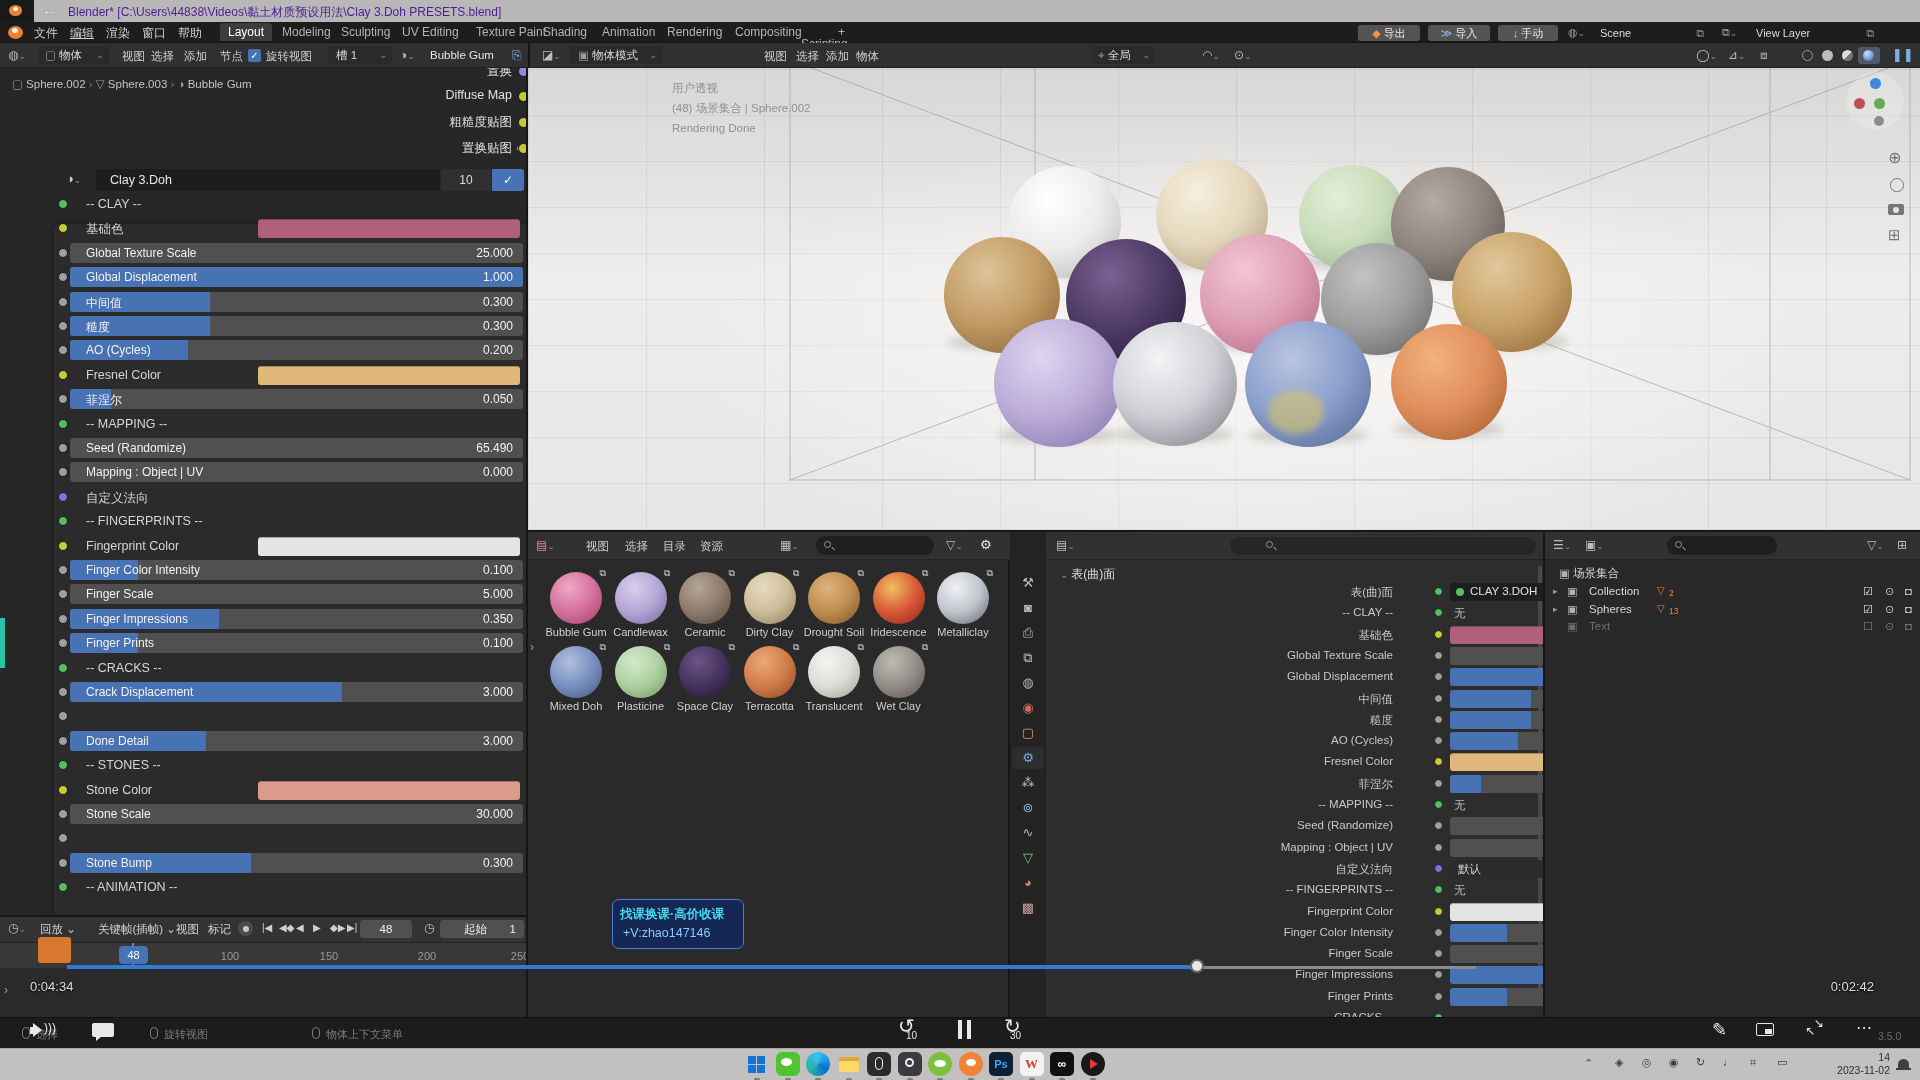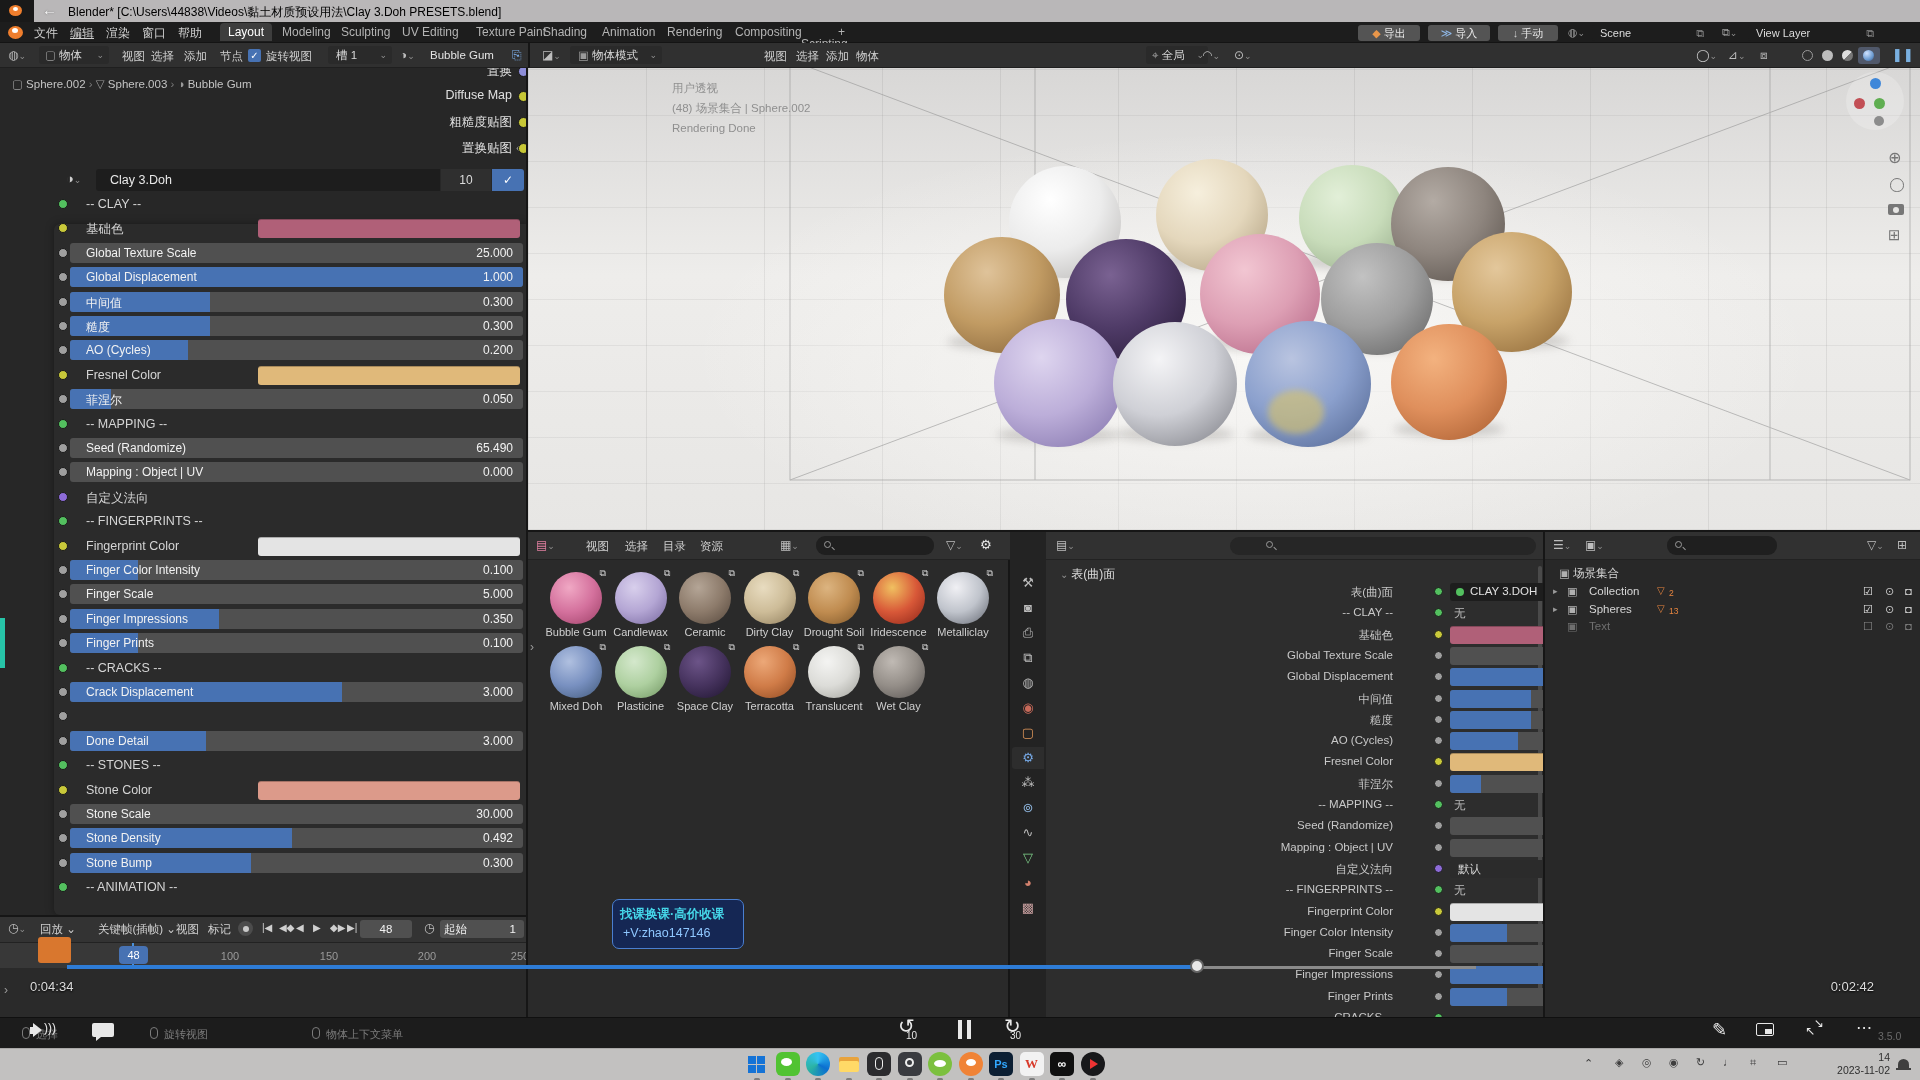--- a/index.html
+++ b/index.html
@@ -24,21 +24,21 @@
 
 <div id="root">
 
   <div class="ab" id="titlebar" style="left:0;top:0;width:1920px;height:22px;background:#b9b7b8">
     <div class="ab" style="left:0;top:0;width:34px;height:22px;background:#191919">
       <div class="ab dot" style="left:9px;top:5px;width:13px;height:11px;background:#ef7e2d;border-radius:50%">
         <div class="ab dot" style="left:4px;top:2px;width:5px;height:4px;background:#fff"></div>
       </div>
     </div>
     <div class="ab tx" style="left:42px;top:1px;color:#fafafa;font-size:15px;text-shadow:0 0 2px #666">←</div>
-    <div class="ab tx" style="left:68px;top:4px;color:#000000;font-size:12px">Blender* [C:\Users\44838\Videos\黏土材质预设用法\Clay 3.Doh PRESETS.blend]</div>
+    <div class="ab tx" style="left:68px;top:4px;color:#4c1d95;font-size:12px">Blender* [C:\Users\44838\Videos\黏土材质预设用法\Clay 3.Doh PRESETS.blend]</div>
   </div>
 
   <div class="ab" id="topbar" style="left:0;top:22px;width:1920px;height:21px;background:#1d1d1d;border-bottom:1px solid #141414">
     <div class="ab dot" style="left:8px;top:4px;width:15px;height:13px;background:#ef7e2d;border-radius:50%">
       <div class="ab dot" style="left:4px;top:2px;width:6px;height:5px;background:#fff"></div>
     </div>
     <div class="ab gbtn tx" style="left:1358px;top:3px;width:62px;height:16px;line-height:16px;font-size:11px"><span style="color:#e8964a">◆ </span><span>导出</span></div>
     <div class="ab gbtn tx" style="left:1428px;top:3px;width:62px;height:16px;line-height:16px;font-size:11px"><span style="color:#8fb8e8">≫ </span><span>导入</span></div>
     <div class="ab gbtn tx" style="left:1498px;top:3px;width:60px;height:16px;line-height:16px;font-size:11px"><span style="color:#cfcfcf">↓ </span><span>手动</span></div>
     <div class="ab tx" style="left:1568px;top:4px;color:#9f9f9f;font-size:11px">◍<span class="caret">⌄</span></div>
@@ -72,21 +72,21 @@
     <div class="ab field tx" style="left:328px;top:3px;width:64px;height:18px;line-height:18px;background:#2a2a2a;padding-left:8px;color:#d8d8d8;font-size:11.5px"><span>槽 1</span><span class="ab caret" style="right:5px;top:0">⌄</span></div>
     <div class="ab tx" style="left:400px;top:5px;color:#bdbdbd">◑<span class="caret">⌄</span></div>
     <div class="ab tx" style="left:430px;top:6px;color:#e4e4e4;font-size:11.5px">Bubble Gum</div>
     <div class="ab tx" style="left:512px;top:5px;color:#7fb2f0">⎘</div>
   </div>
 
   <div class="ab" id="vp-header" style="left:528px;top:43px;width:1392px;height:25px;background:#303030;border-bottom:1px solid #1f1f1f;border-left:2px solid #161616">
     <div class="ab tx" style="left:12px;top:5px;color:#bdbdbd">◪<span class="caret">⌄</span></div>
     <div class="ab field tx" style="left:40px;top:3px;width:92px;height:18px;line-height:18px;background:#2a2a2a;padding-left:8px;color:#d8d8d8;font-size:11.5px"><span style="color:#9a9a9a">▣ </span><span>物体模式</span><span class="ab caret" style="right:5px;top:0">⌄</span></div>
     <span id="vp-menus"><div class="ab " style="left: 234px; top: 6px; color: rgb(208, 208, 208); font-size: 11.5px; white-space: nowrap;">视图</div><div class="ab " style="left: 266px; top: 6px; color: rgb(208, 208, 208); font-size: 11.5px; white-space: nowrap;">选择</div><div class="ab " style="left: 296px; top: 6px; color: rgb(208, 208, 208); font-size: 11.5px; white-space: nowrap;">添加</div><div class="ab " style="left: 326px; top: 6px; color: rgb(208, 208, 208); font-size: 11.5px; white-space: nowrap;">物体</div></span>
-    <div class="ab field tx" style="left:616px;top:3px;width:62px;height:18px;line-height:18px;background:#2a2a2a;padding-left:6px;color:#d8d8d8;font-size:11.5px"><span style="color:#9a9a9a">⌖ </span><span>全局</span><span class="ab caret" style="right:4px;top:0">⌄</span></div>
+    <div class="ab field tx" style="left:562px;top:3px;width:62px;height:18px;line-height:18px;background:#2a2a2a;padding-left:6px;color:#d8d8d8;font-size:11.5px"><span style="color:#9a9a9a">⌖ </span><span>全局</span><span class="ab caret" style="right:4px;top:0">⌄</span></div>
     <div class="ab tx" style="left:672px;top:5px;color:#bdbdbd">◠<span class="caret">⌄</span></div>
     <div class="ab tx" style="left:704px;top:5px;color:#bdbdbd">⊙<span class="caret">⌄</span></div>
     <div class="ab tx" style="left:1166px;top:5px;color:#bdbdbd">◯<span class="caret">⌄</span></div>
     <div class="ab tx" style="left:1198px;top:5px;color:#bdbdbd">⊿<span class="caret">⌄</span></div>
     <div class="ab tx" style="left:1230px;top:5px;color:#bdbdbd">⧈</div>
     <div class="ab dot" style="left:1272px;top:7px;width:11px;height:11px;border:1.5px solid #9a9a9a"></div>
     <div class="ab dot" style="left:1292px;top:7px;width:11px;height:11px;background:#bdbdbd"></div>
     <div class="ab dot" style="left:1312px;top:7px;width:11px;height:11px;background:linear-gradient(135deg,#ddd 50%,#777 50%)"></div>
     <div class="ab" style="left:1328px;top:4px;width:22px;height:17px;background:#50586a;border-radius:3px">
       <div class="ab dot" style="left:5px;top:3px;width:11px;height:11px;background:radial-gradient(circle at 35% 30%,#cfe2ff,#6b9bd2 60%,#34517e)"></div>
@@ -161,25 +161,21 @@
         <div class="ab " style="left: 0px; top: 0px; width: 272px; height: 20px; background: rgb(71, 114, 179);"></div>
         <div class="slbl">Crack Displacement</div>
         <div class="sval">3.000</div>
       </div><div class="ab " style="left: 58px; top: 643.4px; width: 10px; height: 10px; border-radius: 50%; background: rgb(159, 159, 159); border: 1px solid rgb(26, 26, 26);"></div><div class="ab " style="left: 58px; top: 667.8px; width: 10px; height: 10px; border-radius: 50%; background: rgb(159, 159, 159); border: 1px solid rgb(26, 26, 26);"></div><div class="ab slider" style="left: 70px; top: 662.8px; width: 453px; height: 20px;">
         <div class="ab " style="left: 0px; top: 0px; width: 136px; height: 20px; background: rgb(71, 114, 179);"></div>
         <div class="slbl">Done Detail</div>
         <div class="sval">3.000</div>
       </div><div class="ab " style="left: 58px; top: 692.2px; width: 10px; height: 10px; border-radius: 50%; background: rgb(83, 192, 95); border: 1px solid rgb(26, 26, 26);"></div><div class="ab " style="left: 86px; top: 690.2px; color: rgb(213, 213, 213); font-size: 12.5px; white-space: nowrap;">-- STONES --</div><div class="ab " style="left: 58px; top: 716.6px; width: 10px; height: 10px; border-radius: 50%; background: rgb(201, 201, 58); border: 1px solid rgb(26, 26, 26);"></div><div class="ab " style="left: 86px; top: 714.6px; color: rgb(213, 213, 213); font-size: 12.5px; white-space: nowrap;">Stone Color</div><div class="ab " style="left: 258px; top: 712.6px; width: 262px; height: 19px; border-radius: 3px; background: rgb(220, 154, 138); border-top: 1px solid rgba(0, 0, 0, 0.25);"></div><div class="ab " style="left: 58px; top: 741px; width: 10px; height: 10px; border-radius: 50%; background: rgb(159, 159, 159); border: 1px solid rgb(26, 26, 26);"></div><div class="ab slider" style="left: 70px; top: 736px; width: 453px; height: 20px;">
         <div class="slbl">Stone Scale</div>
         <div class="sval">30.000</div>
-      </div><div class="ab " style="left: 58px; top: 765.4px; width: 10px; height: 10px; border-radius: 50%; background: rgb(159, 159, 159); border: 1px solid rgb(26, 26, 26);"></div><div class="ab slider" style="left: 70px; top: 760.4px; width: 453px; height: 20px;">
-        <div class="ab " style="left: 0px; top: 0px; width: 222px; height: 20px; background: rgb(71, 114, 179);"></div>
-        <div class="slbl">Stone Density</div>
-        <div class="sval">0.492</div>
-      </div><div class="ab " style="left: 58px; top: 789.8px; width: 10px; height: 10px; border-radius: 50%; background: rgb(159, 159, 159); border: 1px solid rgb(26, 26, 26);"></div><div class="ab slider" style="left: 70px; top: 784.8px; width: 453px; height: 20px;">
+      </div><div class="ab " style="left: 58px; top: 765.4px; width: 10px; height: 10px; border-radius: 50%; background: rgb(159, 159, 159); border: 1px solid rgb(26, 26, 26);"></div><div class="ab " style="left: 58px; top: 789.8px; width: 10px; height: 10px; border-radius: 50%; background: rgb(159, 159, 159); border: 1px solid rgb(26, 26, 26);"></div><div class="ab slider" style="left: 70px; top: 784.8px; width: 453px; height: 20px;">
         <div class="ab " style="left: 0px; top: 0px; width: 181px; height: 20px; background: rgb(71, 114, 179);"></div>
         <div class="slbl">Stone Bump</div>
         <div class="sval">0.300</div>
       </div><div class="ab " style="left: 58px; top: 814.2px; width: 10px; height: 10px; border-radius: 50%; background: rgb(83, 192, 95); border: 1px solid rgb(26, 26, 26);"></div><div class="ab " style="left: 86px; top: 812.2px; color: rgb(213, 213, 213); font-size: 12.5px; white-space: nowrap;">-- ANIMATION --</div></div>
 
   <div class="ab" id="viewport" style="left:528px;top:68px;width:1392px;height:462px;overflow:hidden;background:
       radial-gradient(ellipse at 52% 62%, rgba(250,249,247,.9) 0%, rgba(250,249,247,0) 55%),
       repeating-linear-gradient(90deg, rgba(110,110,110,.13) 0 1px, transparent 1px 118px),
       repeating-linear-gradient(0deg, rgba(110,110,110,.10) 0 1px, transparent 1px 46px),
       linear-gradient(180deg,#d8d7d6 0%,#eeedeb 45%,#e7e6e4 100%)">
@@ -366,21 +362,21 @@
     <div class="ab" style="left:0;top:0;width:528px;height:25px;background:#333">
       <div class="ab tx" style="left:8px;top:4px;color:#bdbdbd">◷<span class="caret">⌄</span></div>
       <span id="tl-menus"><div class="ab " style="left: 40px; top: 5px; color: rgb(208, 208, 208); font-size: 11.5px; white-space: nowrap;">回放 ⌄</div><div class="ab " style="left: 98px; top: 5px; color: rgb(208, 208, 208); font-size: 11.5px; white-space: nowrap;">关键帧(插帧) ⌄</div><div class="ab " style="left: 176px; top: 5px; color: rgb(208, 208, 208); font-size: 11.5px; white-space: nowrap;">视图</div><div class="ab " style="left: 208px; top: 5px; color: rgb(208, 208, 208); font-size: 11.5px; white-space: nowrap;">标记</div></span>
       <div class="ab dot" style="left:238px;top:4px;width:15px;height:15px;background:#4c4c4c">
           <div class="ab dot" style="left:4.5px;top:4.5px;width:6px;height:6px;background:#c9c9c9"></div>
         </div>
       <span id="tl-transport"><div class="ab " style="left: 262px; top: 5px; color: rgb(207, 207, 207); font-size: 10px; white-space: nowrap;">|◀</div><div class="ab " style="left: 279px; top: 5px; color: rgb(207, 207, 207); font-size: 10px; white-space: nowrap;">◀◆</div><div class="ab " style="left: 296px; top: 5px; color: rgb(207, 207, 207); font-size: 10px; white-space: nowrap;">◀</div><div class="ab " style="left: 313px; top: 5px; color: rgb(207, 207, 207); font-size: 10px; white-space: nowrap;">▶</div><div class="ab " style="left: 330px; top: 5px; color: rgb(207, 207, 207); font-size: 10px; white-space: nowrap;">◆▶</div><div class="ab " style="left: 347px; top: 5px; color: rgb(207, 207, 207); font-size: 10px; white-space: nowrap;">▶|</div></span>
       <div class="ab" style="left:360px;top:3px;width:52px;height:18px;background:#505050;border-radius:3px;text-align:center;line-height:18px;color:#f2f2f2;font-size:11.5px"><span>48</span></div>
       <div class="ab tx" style="left:424px;top:4px;color:#bdbdbd">◷</div>
       <div class="ab" style="left:440px;top:3px;width:84px;height:18px;background:#505050;border-radius:3px;line-height:18px;font-size:11.5px;color:#f2f2f2">
-        <span style="padding-left:4px">起始</span>
+        <span style="padding-left:24px">起始</span>
         <span class="ab" style="right:8px">1</span>
       </div>
     </div>
     <div class="ab" style="left:0;top:25px;width:528px;height:26px;background:#383838;border-top:1px solid #222">
       <span id="tl-ticks"><div class="ab " style="left: 216px; top: 7px; width: 28px; text-align: center; color: rgb(154, 154, 154); font-size: 11px;">100</div><div class="ab " style="left: 315px; top: 7px; width: 28px; text-align: center; color: rgb(154, 154, 154); font-size: 11px;">150</div><div class="ab " style="left: 413px; top: 7px; width: 28px; text-align: center; color: rgb(154, 154, 154); font-size: 11px;">200</div><div class="ab " style="left: 506px; top: 7px; width: 28px; text-align: center; color: rgb(154, 154, 154); font-size: 11px;">250</div></span>
       <div class="ab" style="left:38px;top:-6px;width:33px;height:26px;background:#d9772e;border-radius:3px"></div>
       <div class="ab" style="left:132px;top:0;width:2px;height:26px;background:#4a90d9"></div>
       <div class="ab" style="left:119px;top:3px;width:29px;height:18px;background:#4772b3;border-radius:4px;text-align:center;line-height:18px;color:#fff;font-size:11px"><span>48</span></div>
     </div>
     <div class="ab tx" style="left:4px;top:66px;color:#9a9a9a">›</div>

